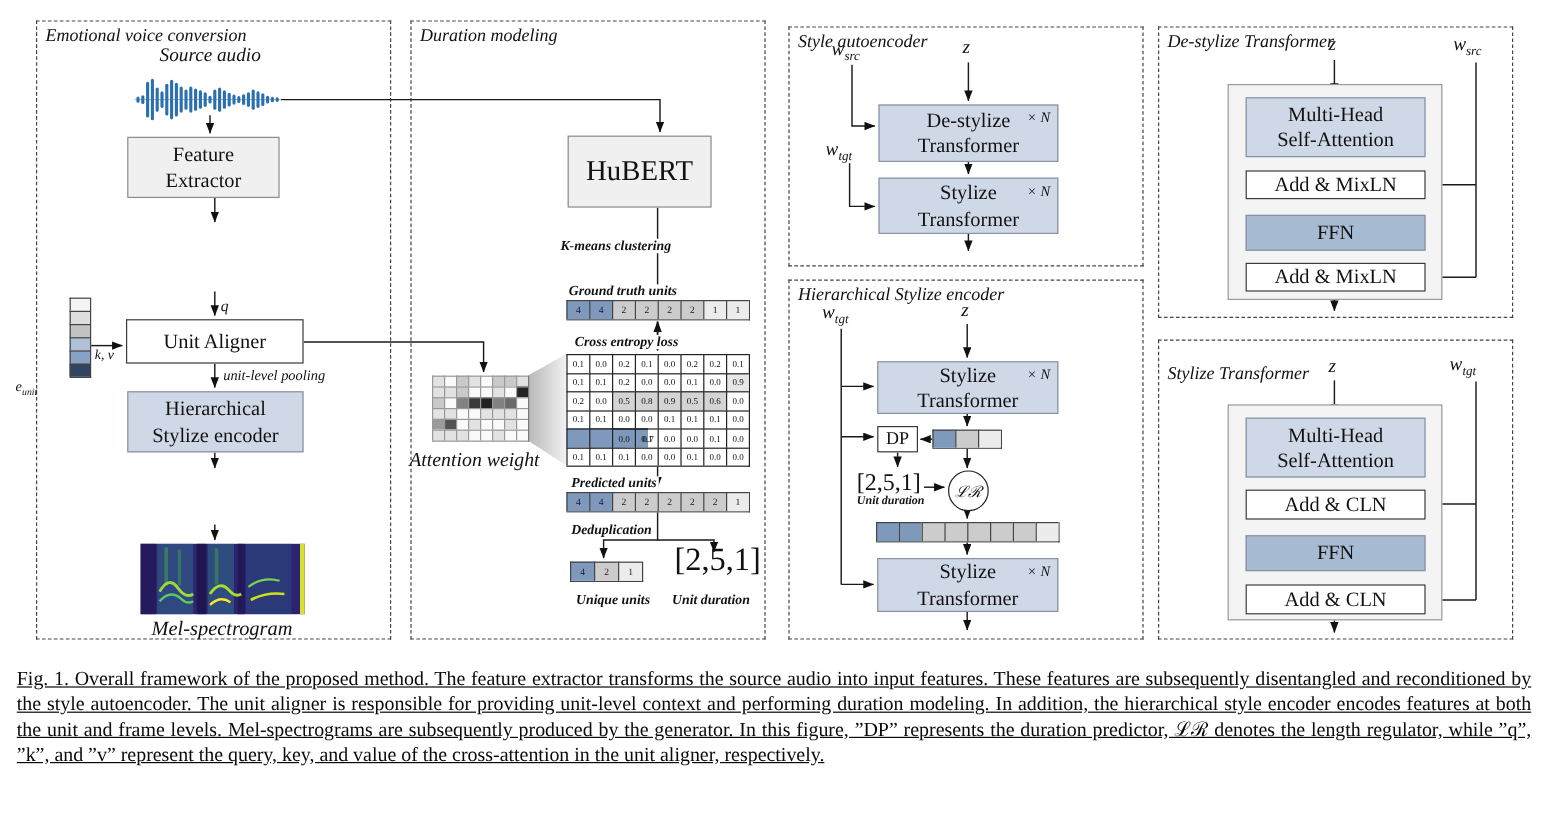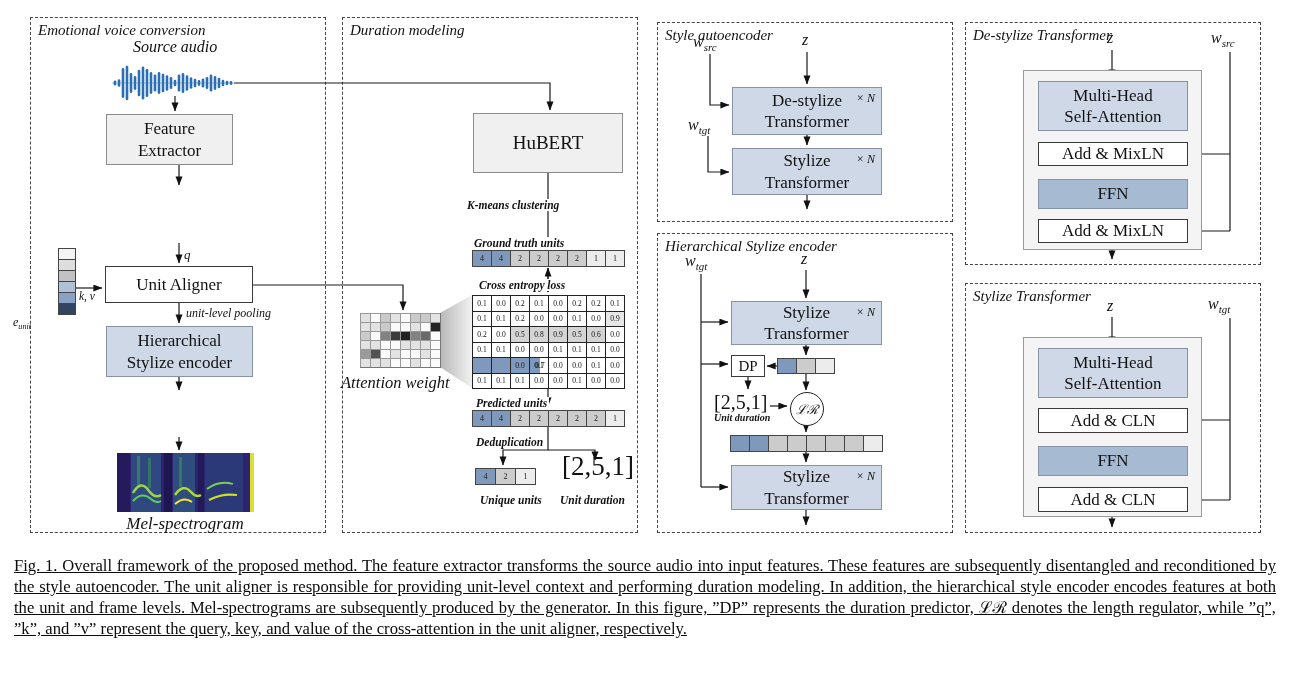--- a/index.html
+++ b/index.html
@@ -197,21 +197,21 @@
       <span class="ecell" style="background: rgb(135, 162, 196);"></span>
       <span class="ecell" style="background: rgb(49, 69, 95);"></span>
     </div>
   <div class="lbl it" style="left:13px;top:315px;font-size:12px">
     <span>e</span><sub>unit</sub>
   </div>
   <div class="lbl it" style="left:79px;top:290px;font-size:11.5px">k, v</div>
 
   <div class="panel" style="left:342px;top:17px;width:296px;height:516px"></div>
   <div class="ptitle" style="left:350px;top:22px">Duration modeling</div>
-  <div class="box b-gray" style="left:473px;top:113px;width:150px;height:60px;font-size:19px">
+  <div class="box b-gray" style="left:473px;top:113px;width:120px;height:60px;font-size:24px">
     <div>HuBERT</div>
   </div>
   <div class="lbl sm" style="left:465px;top:199px">K-means clustering</div>
   <div class="lbl sm" style="left:472px;top:237px">Ground truth units</div>
   <div class="urow" id="gtu-row" style="left:472px;top:250px;grid-template-columns:repeat(8,19px);grid-auto-rows:16px">
       <span class="ucell c-blue">4</span>
       <span class="ucell c-blue">4</span>
       <span class="ucell c-gray">2</span>
       <span class="ucell c-gray">2</span>
       <span class="ucell c-gray">2</span>
@@ -417,21 +417,21 @@
     <div>Add &amp; MixLN</div>
   </div>
   <div class="box b-bluedk" style="left:1038px;top:179px;width:150px;height:30px">
     <div>FFN</div>
   </div>
   <div class="box b-white" style="left:1038px;top:219px;width:150px;height:24px">
     <div>Add &amp; MixLN</div>
   </div>
 
   <div class="panel" style="left:965px;top:283px;width:296px;height:250px"></div>
-  <div class="ptitle" style="left:973px;top:288px">Stylize Transformer</div>
+  <div class="ptitle" style="left:973px;top:304px">Stylize Transformer</div>
   <div class="lbl it" style="left:1107px;top:297px;font-size:16px">z</div>
   <div class="lbl it" style="left:1208px;top:295px;font-size:16px">
     <span>w</span><sub>tgt</sub>
   </div>
   <div class="box b-cont" style="left:1023px;top:337px;width:179px;height:180px"></div>
   <div class="box b-blue" style="left:1038px;top:348px;width:150px;height:50px">
     <div>Multi-Head</div>
     <div>Self-Attention</div>
   </div>
   <div class="box b-white" style="left:1038px;top:408px;width:150px;height:25px">

